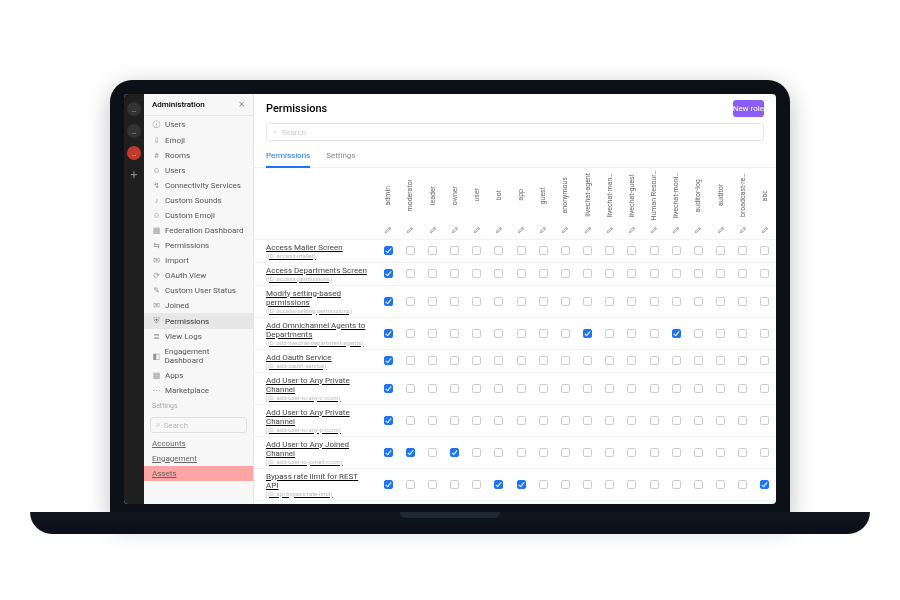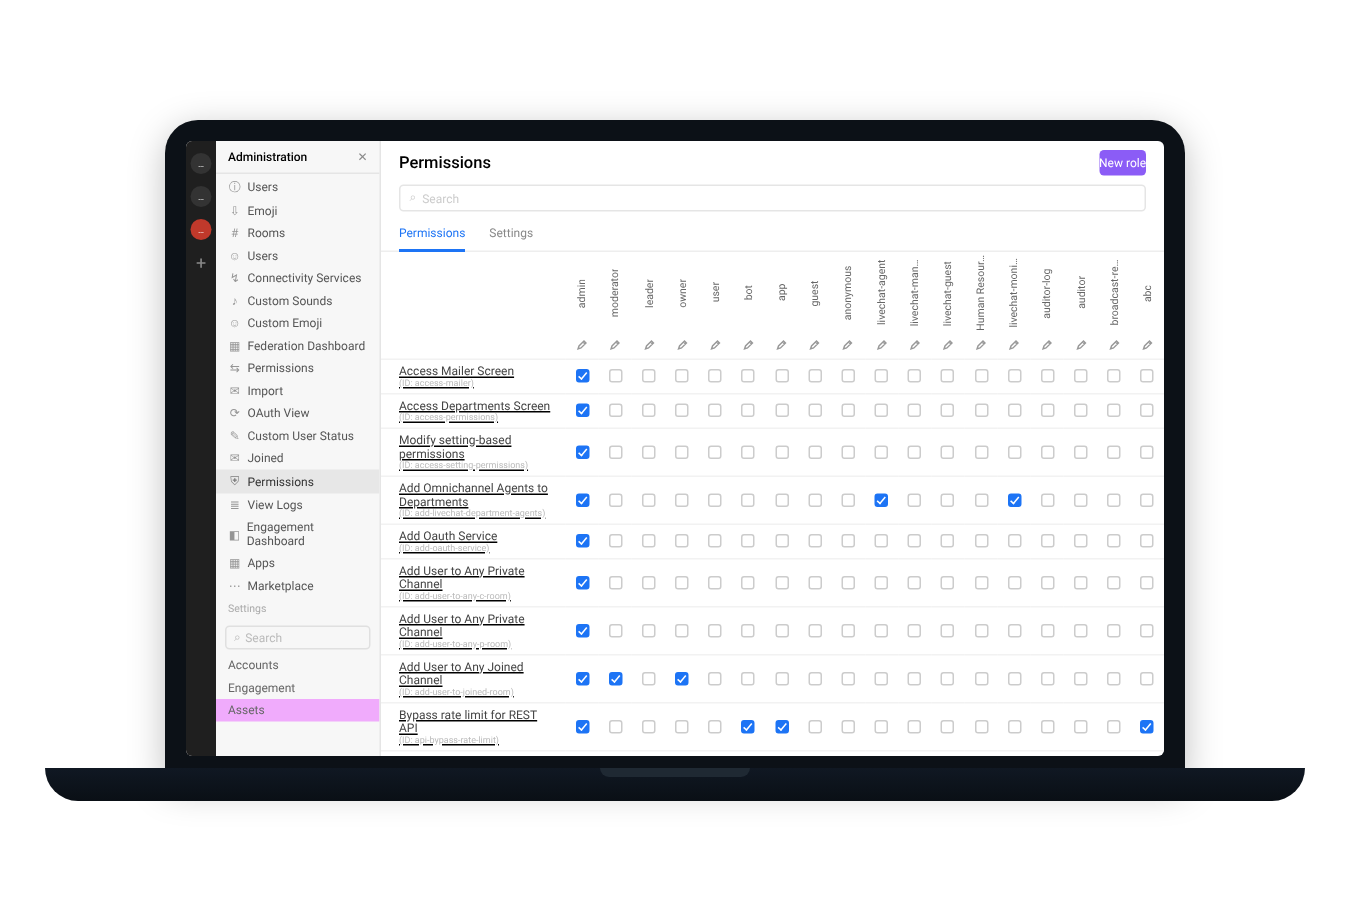--- a/index.html
+++ b/index.html
@@ -21,22 +21,22 @@
   .adminbar { width: 110px; background:#f7f7f7; border-right:1px solid #e5e5e5; display:flex; flex-direction:column; }
   .adminbar-head { display:flex; justify-content:space-between; align-items:center; padding:6px 8px; border-bottom:1px solid #e5e5e5; }
   .adminbar-head span { font-weight:500; }
   .adminbar-head .x { color:#888; cursor:pointer; }
   .admin-list { flex:1; overflow-y:auto; }
   .admin-list .item { display:flex; align-items:center; gap:4px; padding:3px 8px; color:#555; cursor:pointer; }
   .admin-list .item .ico { width:9px; text-align:center; opacity:.6; }
   .admin-list .item.active { background:#e7e7e7; color:#333; }
   .admin-list .sect { padding:4px 8px; color:#aaa; font-size:7px; }
   .admin-search { margin:3px 6px; border:1px solid #e0e0e0; border-radius:3px; padding:2px 5px; color:#bbb; display:flex; align-items:center; gap:3px; }
-  .admin-list .set-item { padding:3px 8px; color:#666; cursor:pointer; }
-  .admin-list .set-item.active { background:#f0abfc; }
+  .admin-list .set-item { padding:3px 8px; color:#666; cursor:pointer;text-decoration:underline; }
+  .admin-list .set-item.active { background:#fca5a5; }
 
   
   .main { flex:1; display:flex; flex-direction:column; overflow:hidden; }
   .titlebar { display:flex; justify-content:space-between; align-items:center; padding:6px 12px; }
   .titlebar h1 { font-size:11px; font-weight:500; }
   .newrole { background:#8b5cf6; color:#fff; border:none; border-radius:3px; padding:4px 0; font-size:8px; cursor:pointer; }
   .searchbar { margin:0 12px 6px; border:1px solid #e5e5e5; border-radius:3px; padding:3px 6px; display:flex; align-items:center; gap:4px; color:#ccc; }
   .tabs { display:flex; gap:16px; padding:0 12px; border-bottom:1px solid #eee; }
   .tabs .tab { padding:4px 0 6px; color:#888; cursor:pointer; }
   .tabs .tab.active { color:#1d74f5; border-bottom:2px solid #1d74f5; margin-bottom:-1px; }

